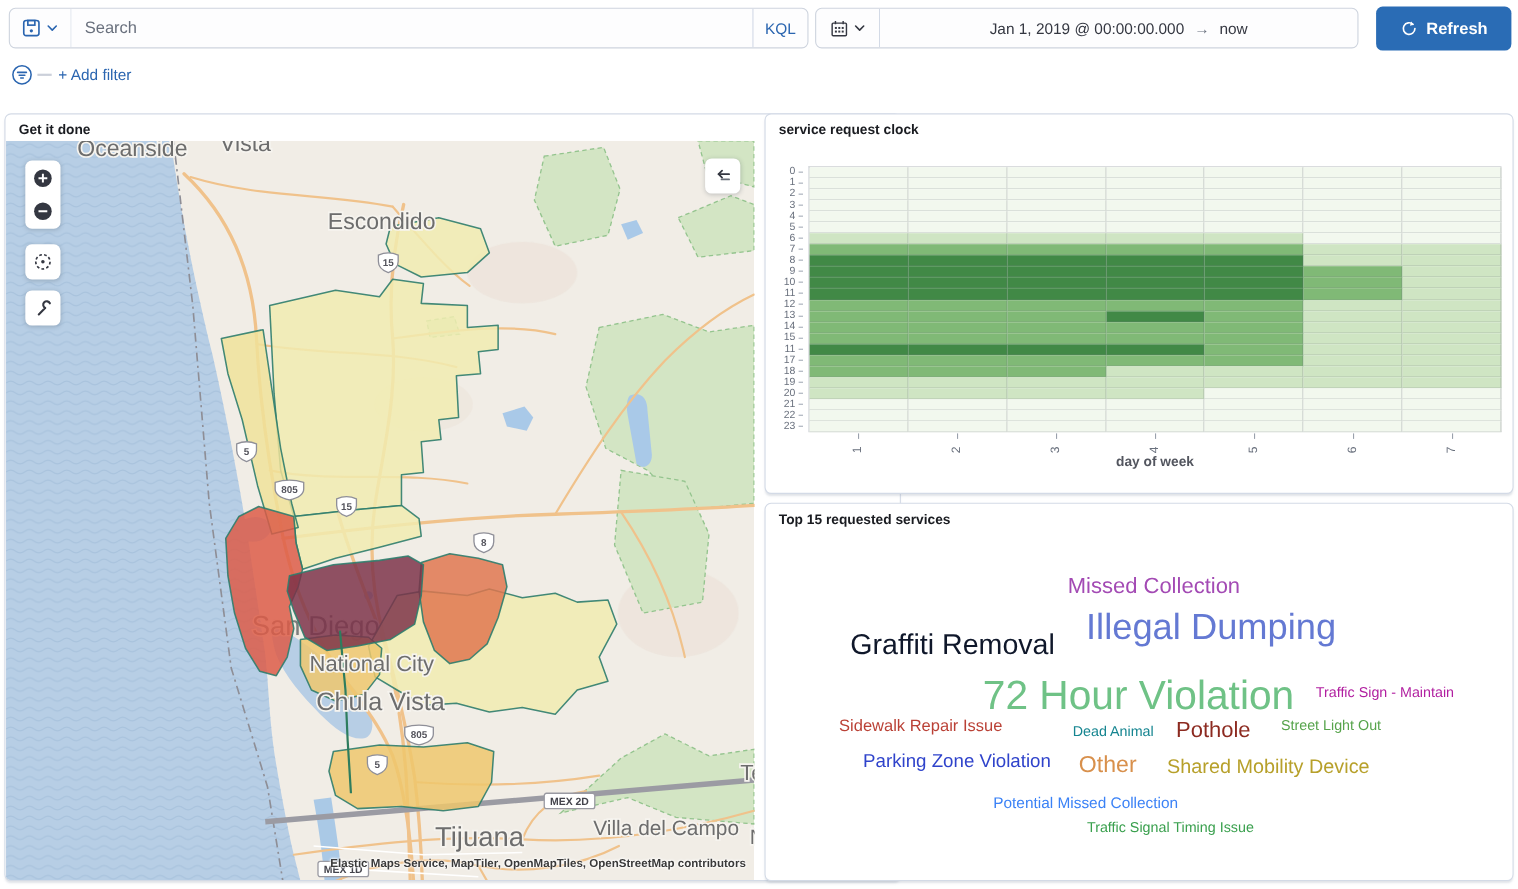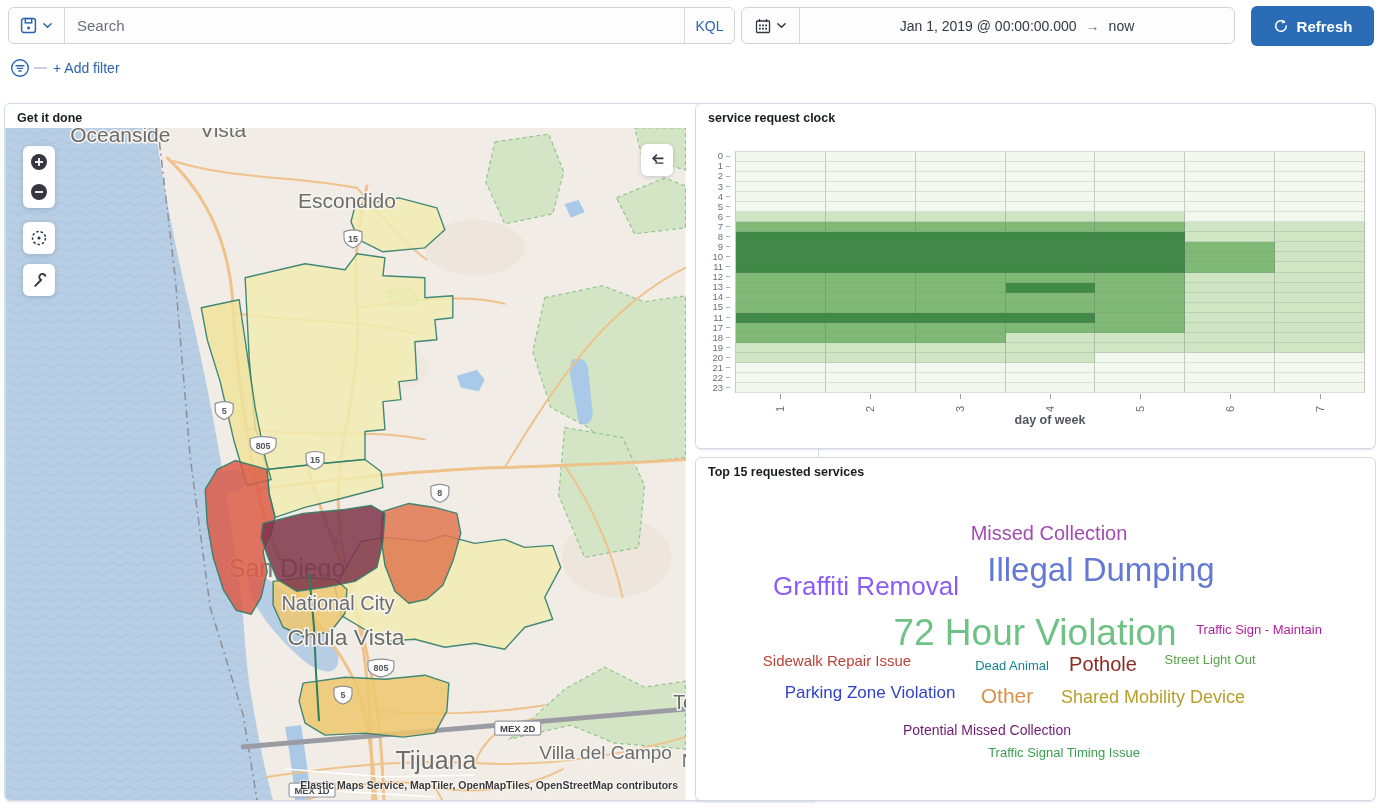--- a/index.html
+++ b/index.html
@@ -546,28 +546,28 @@
         <div class="hm-xlabel" style="left: 614px;">7</div>
       </div>
     <div class="hm-axis-title">day of week</div>
   </div>
 
   <div class="panel" id="panel-cloud">
     <div class="panel-title">Top 15 requested services</div>
     <div class="cloud-body" id="cloud-body">
         <span class="tag-word" style="left: 353px; top: 75px; font-size: 20px; color: rgb(163, 74, 180);">Missed Collection</span>
         <span class="tag-word" style="left: 405px; top: 111px; font-size: 33px; color: rgb(100, 121, 211);">Illegal Dumping</span>
-        <span class="tag-word" style="left: 170px; top: 128px; font-size: 26px; color: #8b5cf6;">Graffiti Removal</span>
+        <span class="tag-word" style="left: 170px; top: 128px; font-size: 26px; color: #0f172a;">Graffiti Removal</span>
         <span class="tag-word" style="left: 339px; top: 174px; font-size: 37px; color: rgb(111, 194, 134);">72 Hour Violation</span>
         <span class="tag-word" style="left: 563px; top: 171px; font-size: 13px; color: rgb(177, 31, 160);">Traffic Sign - Maintain</span>
         <span class="tag-word" style="left: 141px; top: 202px; font-size: 15px; color: rgb(186, 65, 54);">Sidewalk Repair Issue</span>
         <span class="tag-word" style="left: 316px; top: 207px; font-size: 13px; color: rgb(21, 133, 144);">Dead Animal</span>
         <span class="tag-word" style="left: 407px; top: 206px; font-size: 20px; color: rgb(140, 42, 32);">Pothole</span>
         <span class="tag-word" style="left: 514px; top: 201px; font-size: 13px; color: rgb(87, 164, 76);">Street Light Out</span>
         <span class="tag-word" style="left: 174px; top: 234px; font-size: 17px; color: rgb(47, 67, 203);">Parking Zone Violation</span>
         <span class="tag-word" style="left: 311px; top: 237px; font-size: 21px; color: rgb(216, 144, 76);">Other</span>
         <span class="tag-word" style="left: 457px; top: 239px; font-size: 18px; color: rgb(183, 160, 42);">Shared Mobility Device</span>
-        <span class="tag-word" style="left: 291px; top: 272px; font-size: 14px; color: #701a75;">Potential Missed Collection</span>
+        <span class="tag-word" style="left: 291px; top: 272px; font-size: 14px; color: #3b82f6;">Potential Missed Collection</span>
         <span class="tag-word" style="left: 368px; top: 294px; font-size: 13px; color: rgb(58, 160, 78);">Traffic Signal Timing Issue</span>
       </div>
   </div>
 
 </div>
 
 </body></html>

